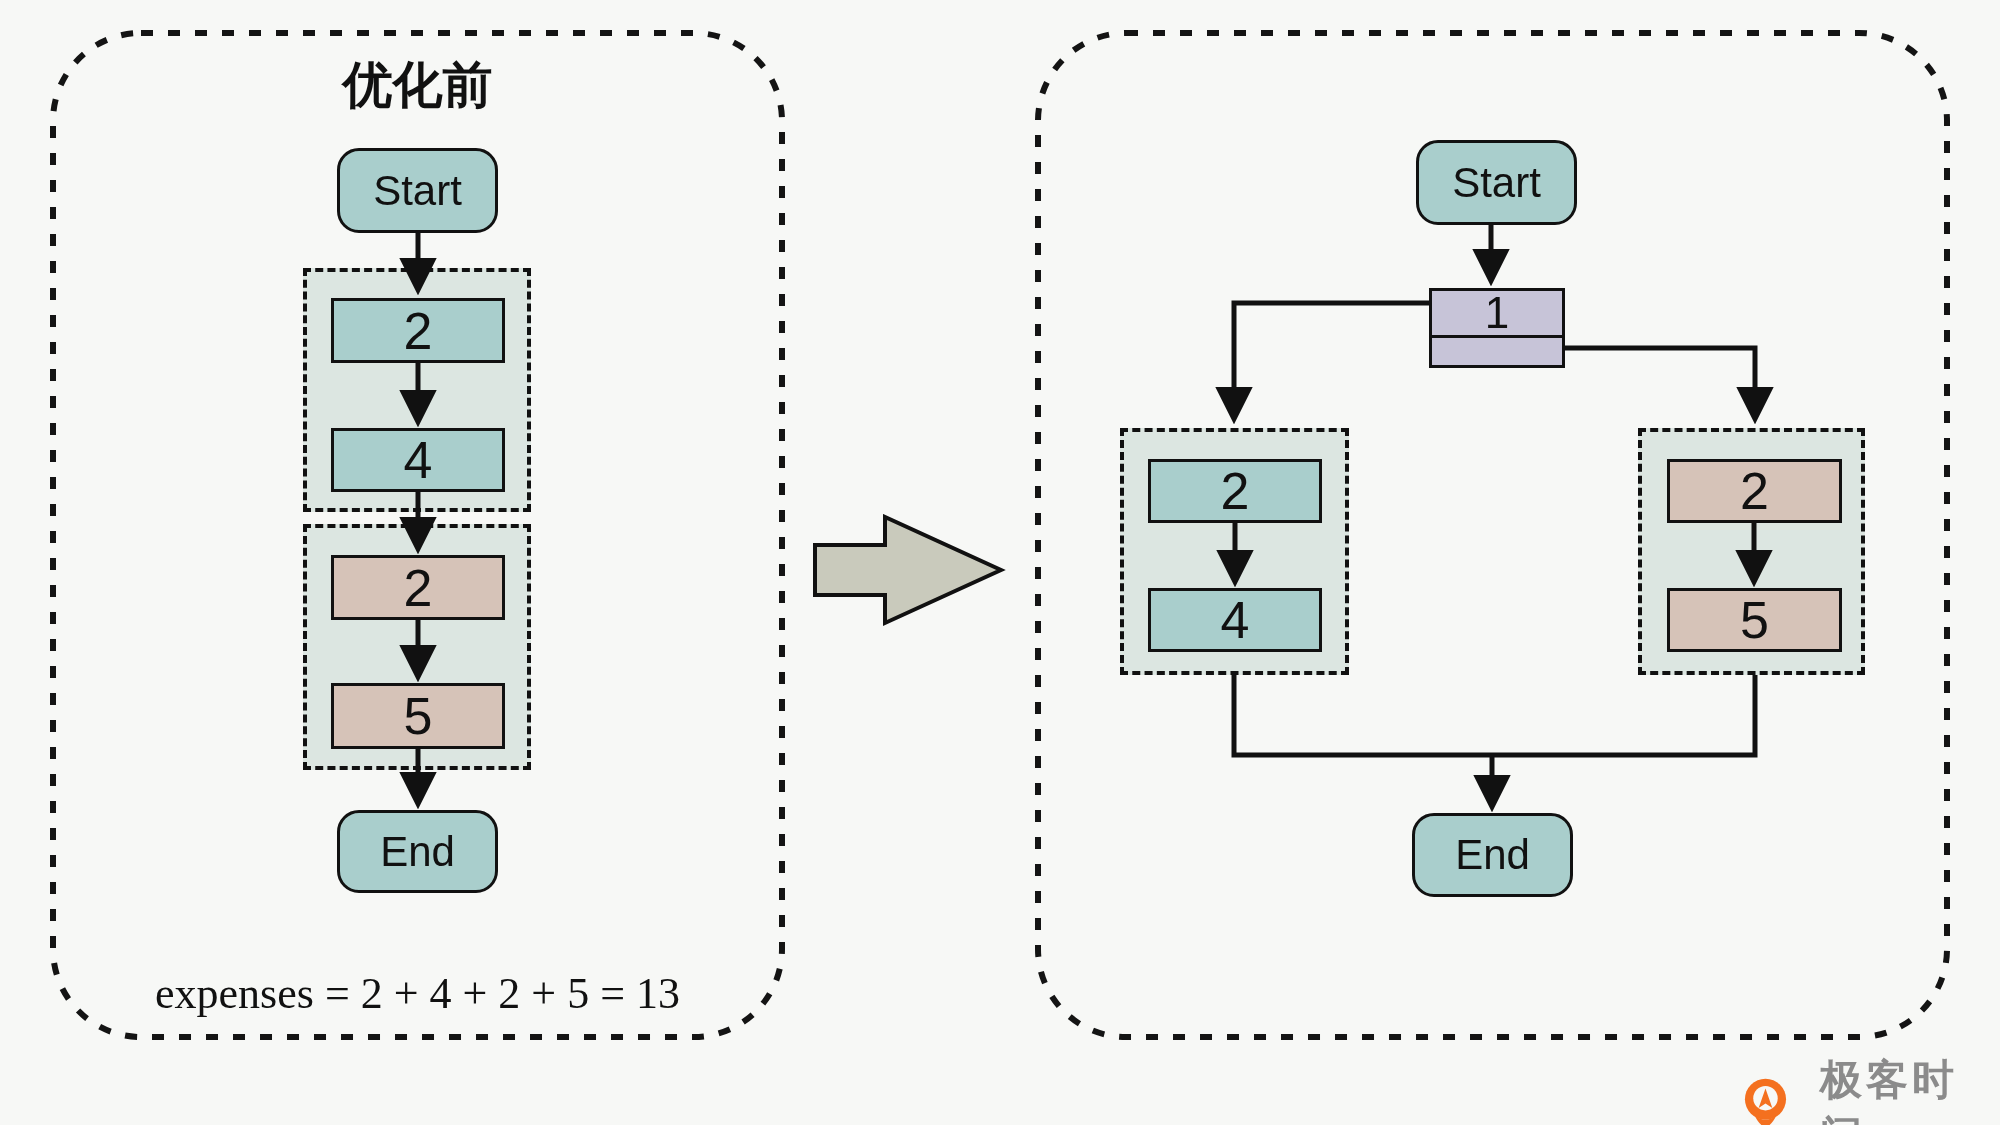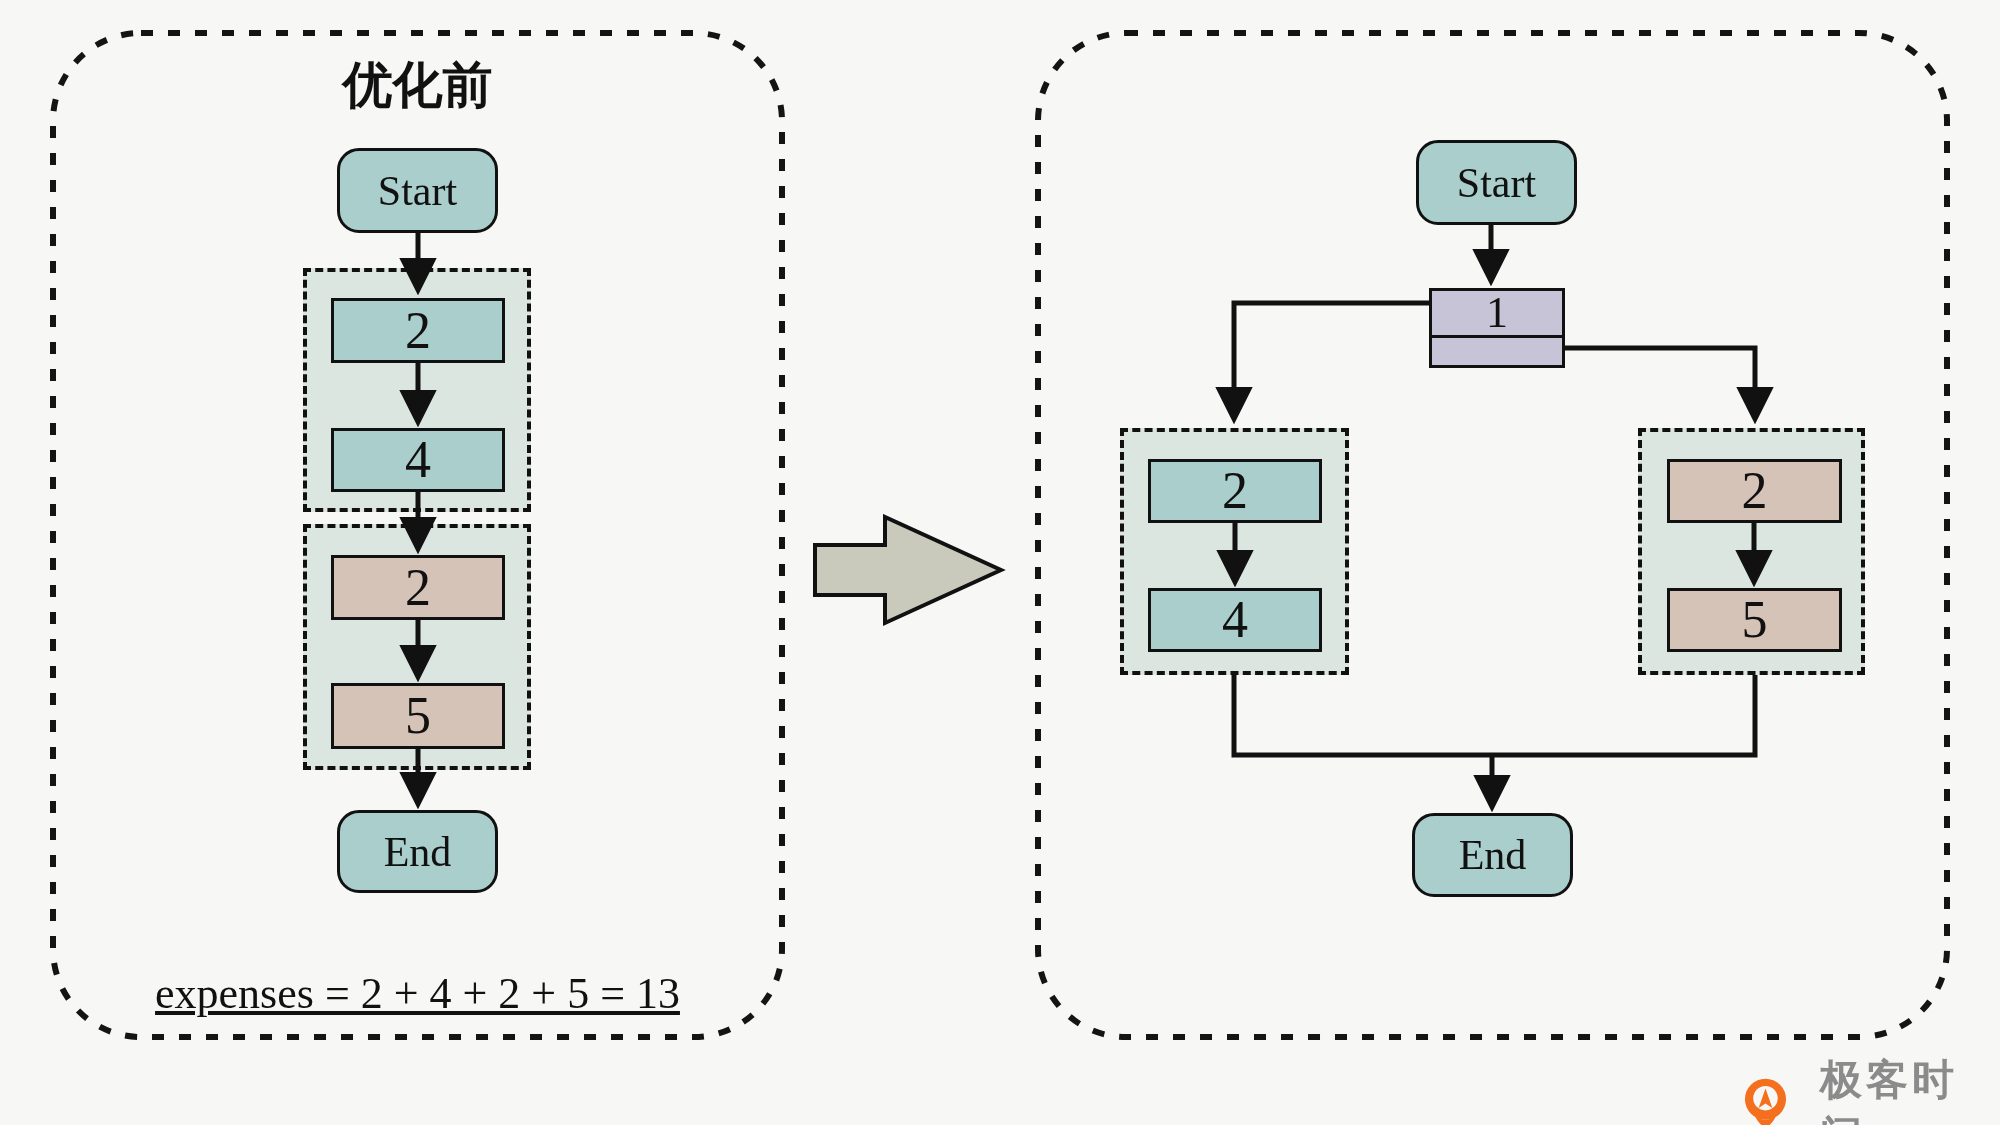--- a/index.html
+++ b/index.html
@@ -14,21 +14,21 @@
   .panel{position:absolute;}
   .panel-border{position:absolute;left:0;top:0;pointer-events:none;}
   .panel-title{
     position:absolute;left:0;top:22px;width:100%;
     text-align:center;font-size:50px;font-weight:700;color:#111;
   }
   .node{
     position:absolute;box-sizing:border-box;
     border:3px solid #111;
     display:flex;align-items:center;justify-content:center;
-    font-size:52px;line-height:1;color:#111;font-family:Liberation Serif, serif;
+    font-size:52px;line-height:1;color:#111;
   }
   .terminal{border-radius:22px;font-size:42px;background:#a9cecc;}
   .teal{background:#a9cecc;}
   .tan{background:#d6c3b8;}
   .lav{background:#c7c4d8;padding:0;}
   .group{
     position:absolute;box-sizing:border-box;
     border:4px dashed #111;
     background:#dce6e1;
   }
@@ -78,21 +78,21 @@
         <path d="M0,0 L10,5 L0,10 z" fill="#111"></path>
       </marker>
     </defs>
     <path d="M368 203 V256" stroke="#111" stroke-width="5" fill="none" marker-end="url(#ahL)"></path>
     <path d="M368 333 V388" stroke="#111" stroke-width="5" fill="none" marker-end="url(#ahL)"></path>
     <path d="M368 462 V515" stroke="#111" stroke-width="5" fill="none" marker-end="url(#ahL)"></path>
     <path d="M368 590 V643" stroke="#111" stroke-width="5" fill="none" marker-end="url(#ahL)"></path>
     <path d="M368 719 V770" stroke="#111" stroke-width="5" fill="none" marker-end="url(#ahL)"></path>
   </svg>
 
-  <div class="expenses" style="top:938px;text-decoration:underline;">expenses = 2 + 4 + 2 + 5 = 13</div>
+  <div class="expenses" style="top:938px;">expenses = 2 + 4 + 2 + 5 = 13</div>
 </div>
 
 <svg class="block-arrow" style="left:813px;top:514px;" width="195" height="114">
   <polygon points="2,31 72,31 72,3 188,56 72,109 72,81 2,81" fill="#c9cabc" stroke="#111" stroke-width="4" stroke-linejoin="miter"></polygon>
 </svg>
 
 <div class="panel" style="left:1035px;top:30px;width:915px;height:1010px;">
   <svg class="panel-border" width="915" height="1010">
     <rect x="3" y="3" width="909" height="1004" rx="88" fill="none" stroke="#141414" stroke-width="6" stroke-dasharray="12 15"></rect>
   </svg>

